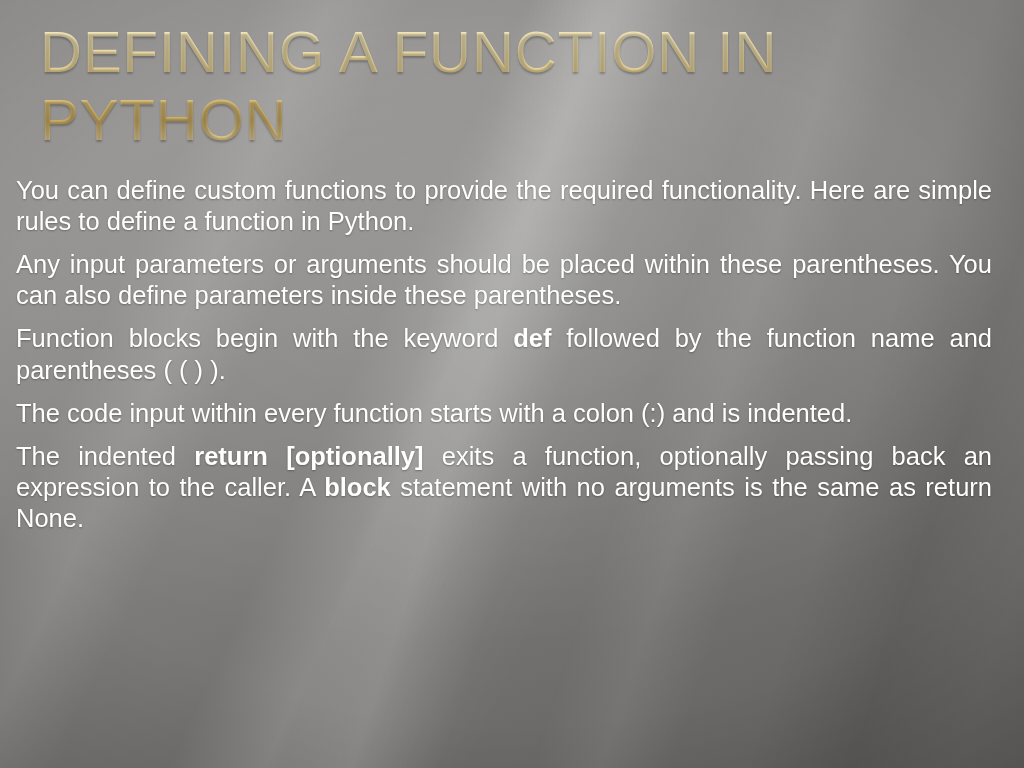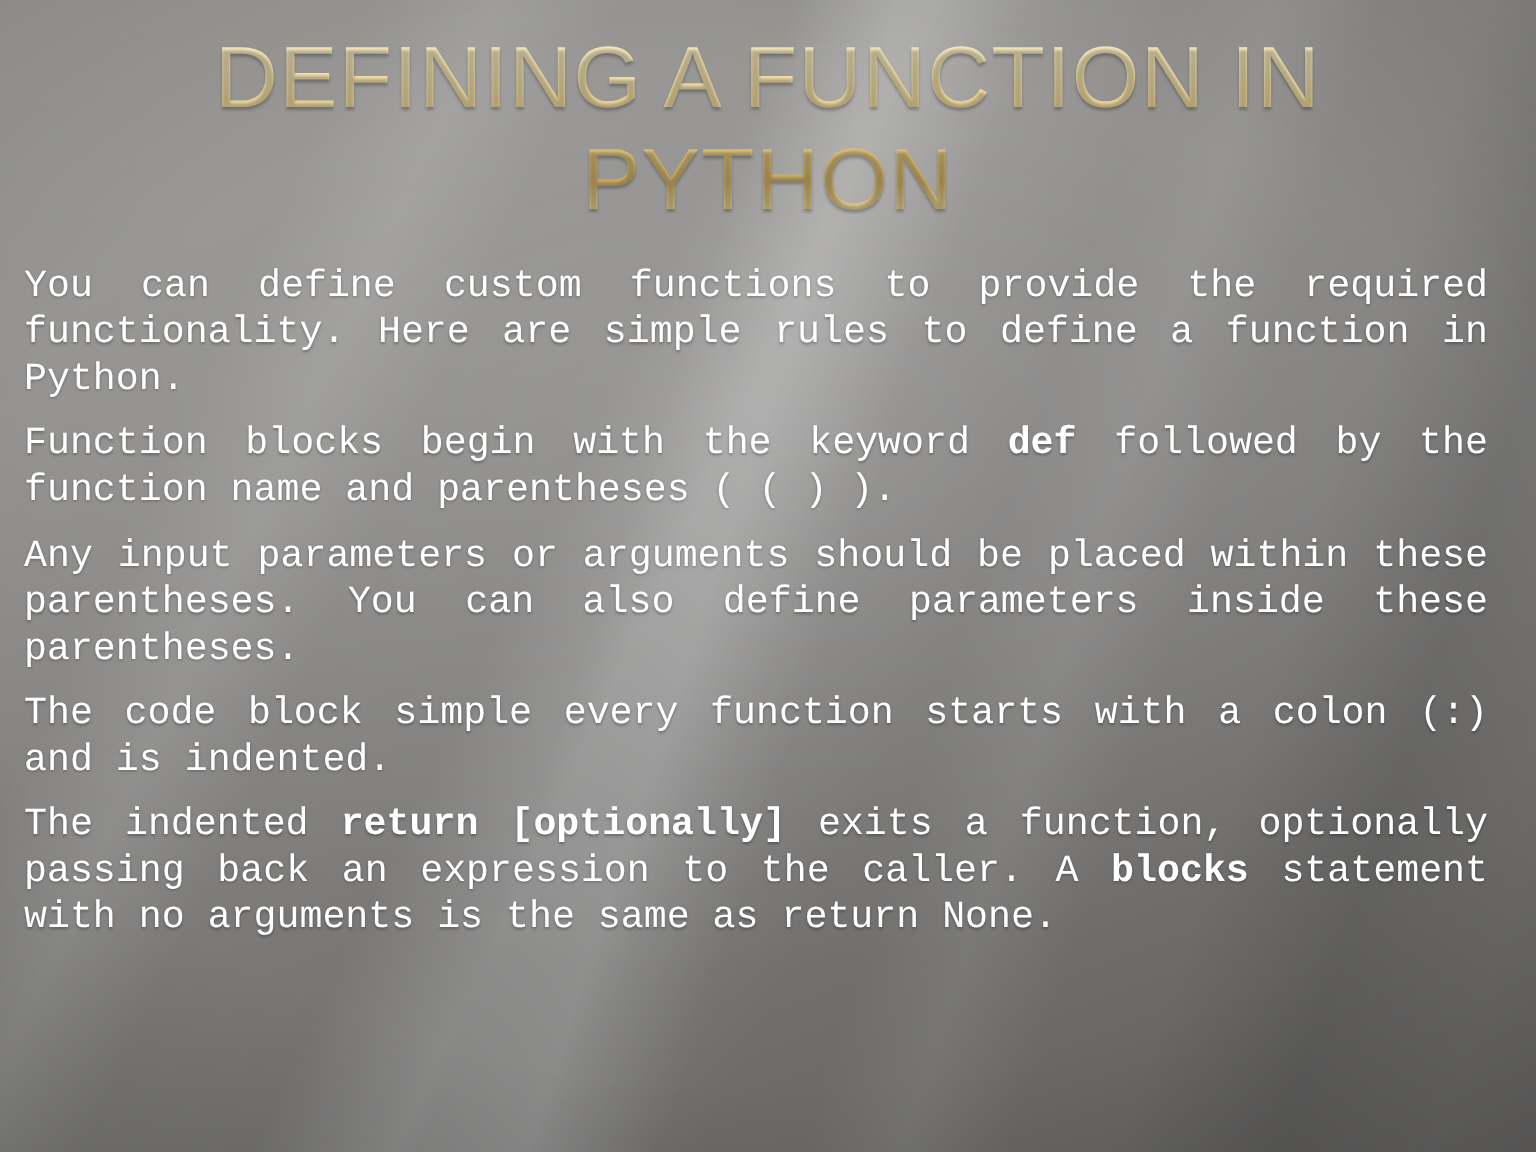--- a/index.html
+++ b/index.html
@@ -48,21 +48,21 @@
       linear-gradient(108deg, rgba(255,255,255,0) 44%, rgba(255,255,255,0.13) 48%, rgba(255,255,255,0) 53%),
       linear-gradient(108deg, rgba(255,255,255,0) 58%, rgba(255,255,255,0.07) 62%, rgba(255,255,255,0) 66%),
       linear-gradient(108deg, rgba(0,0,0,0) 70%, rgba(0,0,0,0.10) 76%, rgba(0,0,0,0) 82%);
     pointer-events: none;
   }
   .title {
     position: absolute;
     top: 18px;
     left: 40px;
     width: 944px;
-    text-align: center;
+    text-align: left;
     font-size: 58px;
     line-height: 1.18;
     letter-spacing: 1px;
     font-weight: normal;
     text-transform: uppercase;
     color: #efdca8;
     background: linear-gradient(180deg, #f7eec8 0%, #e9d291 45%, #cdae63 75%, #f3e6bb 100%);
     -webkit-background-clip: text;
     background-clip: text;
     -webkit-text-fill-color: transparent;
@@ -75,21 +75,20 @@
     left: 16px;
     width: 976px;
     color: #ffffff;
     font-size: 25.5px;
     line-height: 1.22;
   }
   .para {
     margin: 0 0 12px 0;
     text-align: justify;
     text-shadow: 0 1px 2px rgba(0,0,0,0.30);
-    font-family: Liberation Mono, monospace;
   }
   .para:last-child {
     margin-bottom: 0;
   }
   .para b {
     font-weight: bold;
   }
 </style>
 </head>
 <body>
@@ -98,29 +97,29 @@
   <div class="streaks"></div>
 
   <h1 class="title">Defining a Function in Python</h1>
 
   <div class="body">
     <p class="para">
       <span>You can define custom functions to provide the required functionality. Here are simple rules to define a function in Python.</span>
     </p>
 
     <p class="para">
-      <span>Function blocks begin with the keyword </span><b>def</b><span> followed by the function name and parentheses ( ( ) ).</span>
+      <span>Any input parameters or arguments should be placed within these parentheses. You can also define parameters inside these parentheses.</span>
     </p>
 
     <p class="para">
-      <span>Any input parameters or arguments should be placed within these parentheses. You can also define parameters inside these parentheses.</span>
+      <span>Function blocks begin with the keyword </span><b>def</b><span> followed by the function name and parentheses ( ( ) ).</span>
     </p>
 
 
     <p class="para">
-      <span>The code block simple every function starts with a colon (:) and is indented.</span>
+      <span>The code input within every function starts with a colon (:) and is indented.</span>
     </p>
 
     <p class="para">
-      <span>The indented </span><b>return [optionally]</b><span> exits a function, optionally passing back an expression to the caller. A </span><b>blocks</b><span> statement with no arguments is the same as return None.</span>
+      <span>The indented </span><b>return [optionally]</b><span> exits a function, optionally passing back an expression to the caller. A </span><b>block</b><span> statement with no arguments is the same as return None.</span>
     </p>
   </div>
 </div>
 
 </body></html>

